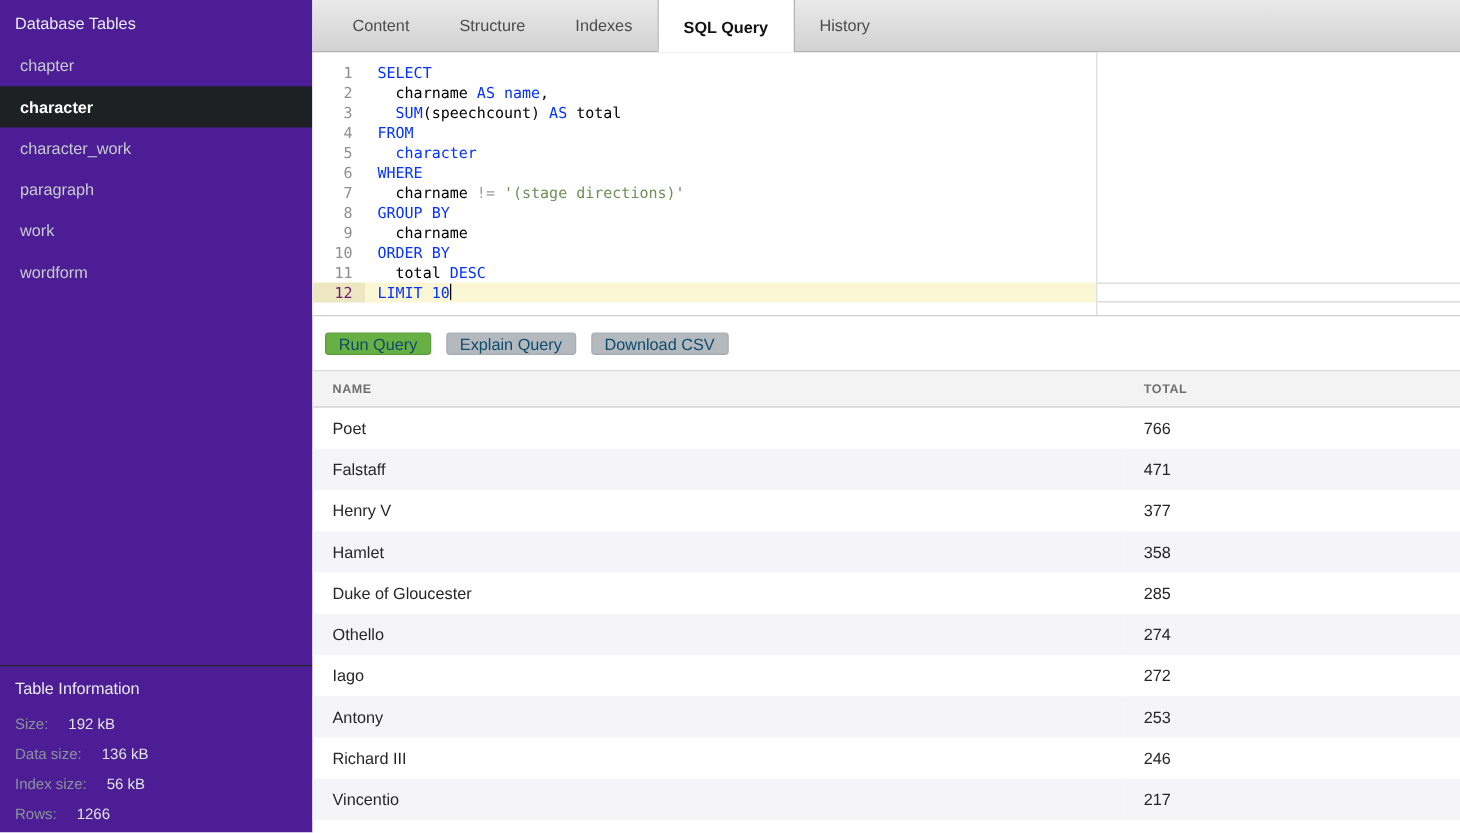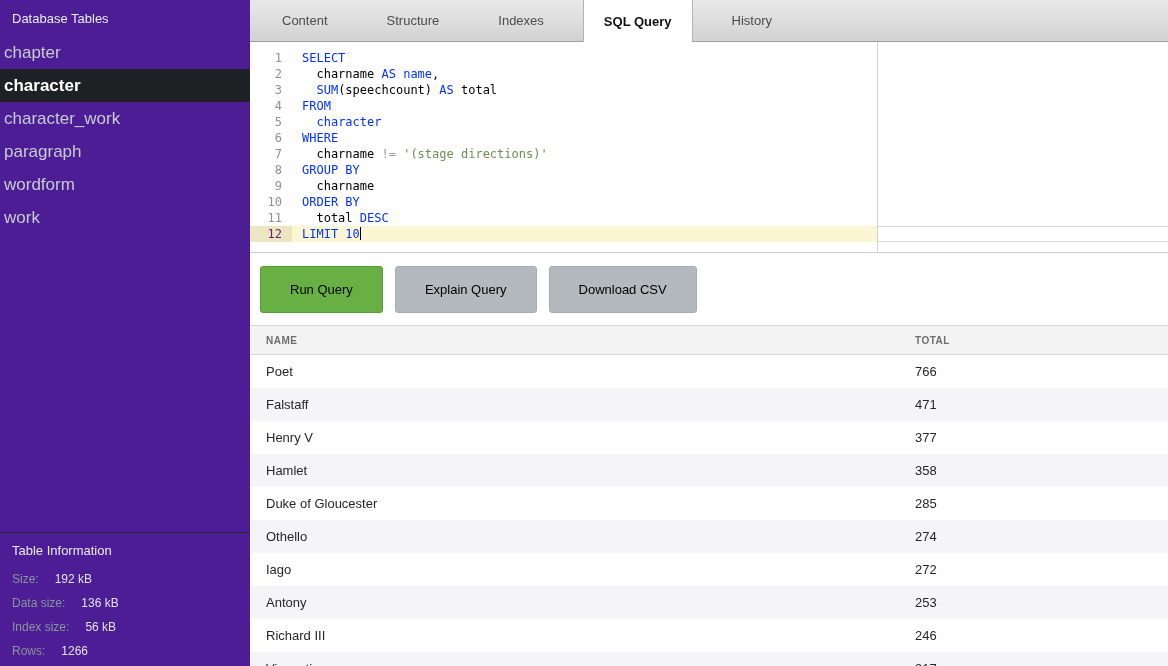--- a/index.html
+++ b/index.html
@@ -11,40 +11,40 @@
   }
   #app { display:flex; width:1168px; height:666px; }
 
   
   aside {
     flex:0 0 250px; width:250px; background:#4c1d95;
     display:flex; flex-direction:column; color:#c7ccd0; overflow:hidden;
   }
   .side-header { padding:11px 12px 10px; font-size:13px; color:#e9ebec; }
   .side-item {
-    height:33px; display:flex; align-items:center; padding:0 4px;
-    font-size:17px; color:#c7ccd0; cursor:default;
+    height:33px; display:flex; align-items:center; padding:0 16px;
+    font-size:13px; color:#c7ccd0; cursor:default;
   }
   .side-item.selected { background:#1e2124; color:#ffffff; font-weight:bold; }
   .flex-spacer { flex:1; }
   .info-section { border-top:1px solid #26282b; padding-bottom:3px; }
   .info-header { padding:10px 12px 9px; font-size:13px; color:#e9ebec; }
   .info-row { padding:5px 12px; font-size:12px; line-height:14px; }
   .info-label { color:#8a949c; }
   .info-value { color:#dfe3e6; margin-left:16px; }
 
   
   main { flex:1; min-width:0; display:flex; flex-direction:column; background:#fff; }
 
   
   .tabbar {
     height:42px; flex:0 0 42px;
     background:linear-gradient(#e9e9e9,#d2d2d2);
     border-bottom:1px solid #9e9e9e;
-    display:flex; align-items:stretch; padding-left:12px;gap:19px;
+    display:flex; align-items:stretch; padding-left:12px;
   }
   .tab {
     padding:0 20px; display:flex; align-items:center;
     font-size:13px; color:#4c4c4c; cursor:pointer; white-space:nowrap;
   }
   .tab.active {
     background:#fff; height:42px; margin-bottom:-1px;
     border-left:1px solid #b3b3b3; border-right:1px solid #b3b3b3;
     color:#111; font-weight:bold;
   }
@@ -74,22 +74,22 @@
   .editor-right { flex:1; position:relative; background:#fff; }
   .editor-right-strip {
     position:absolute; left:0; right:0; top:184px; height:16px;
     border-top:1px solid #d6d6d6; border-bottom:1px solid #d6d6d6;
   }
 
   
   .btn-row { padding:13px 10px 12px; display:flex; gap:12px; }
   .btn {
     font-family:"Liberation Sans", sans-serif;
-    font-size:13px; height:47px; padding:0 29px; border-radius:3px;
-    color:#000000; cursor:pointer; border:1px solid transparent;
+    font-size:13px; height:18px; padding:0 10px; border-radius:3px;
+    color:#0c4a6e; cursor:pointer; border:1px solid transparent;
   }
   .btn.green { background:#68b043; border-color:#5a9c39; }
   .btn.gray  { background:#b4b9be; border-color:#a8adb2; }
 
   
   .results { flex:1; overflow:hidden; }
   table { width:100%; border-collapse:collapse; table-layout:fixed; }
   thead th {
     background:#f3f3f3; border-top:1px solid #d8d8d8; border-bottom:1px solid #d8d8d8;
     height:29px; font-size:10px; font-weight:bold; letter-spacing:.5px;
@@ -104,22 +104,22 @@
 
 <div id="app">
 
   <aside>
     <div class="side-header">Database Tables</div>
     <div id="table-list">
         <div class="side-item">chapter</div>
         <div class="side-item selected">character</div>
         <div class="side-item">character_work</div>
         <div class="side-item">paragraph</div>
+        <div class="side-item">work</div>
         <div class="side-item">wordform</div>
-        <div class="side-item">work</div>
       </div>
     <div class="flex-spacer"></div>
     <div class="info-section">
       <div class="info-header">Table Information</div>
       <div id="info-rows">
           <div class="info-row"><span class="info-label">Size:</span><span class="info-value">192 kB</span></div>
           <div class="info-row"><span class="info-label">Data size:</span><span class="info-value">136 kB</span></div>
           <div class="info-row"><span class="info-label">Index size:</span><span class="info-value">56 kB</span></div>
           <div class="info-row"><span class="info-label">Rows:</span><span class="info-value">1266</span></div>
         </div>

